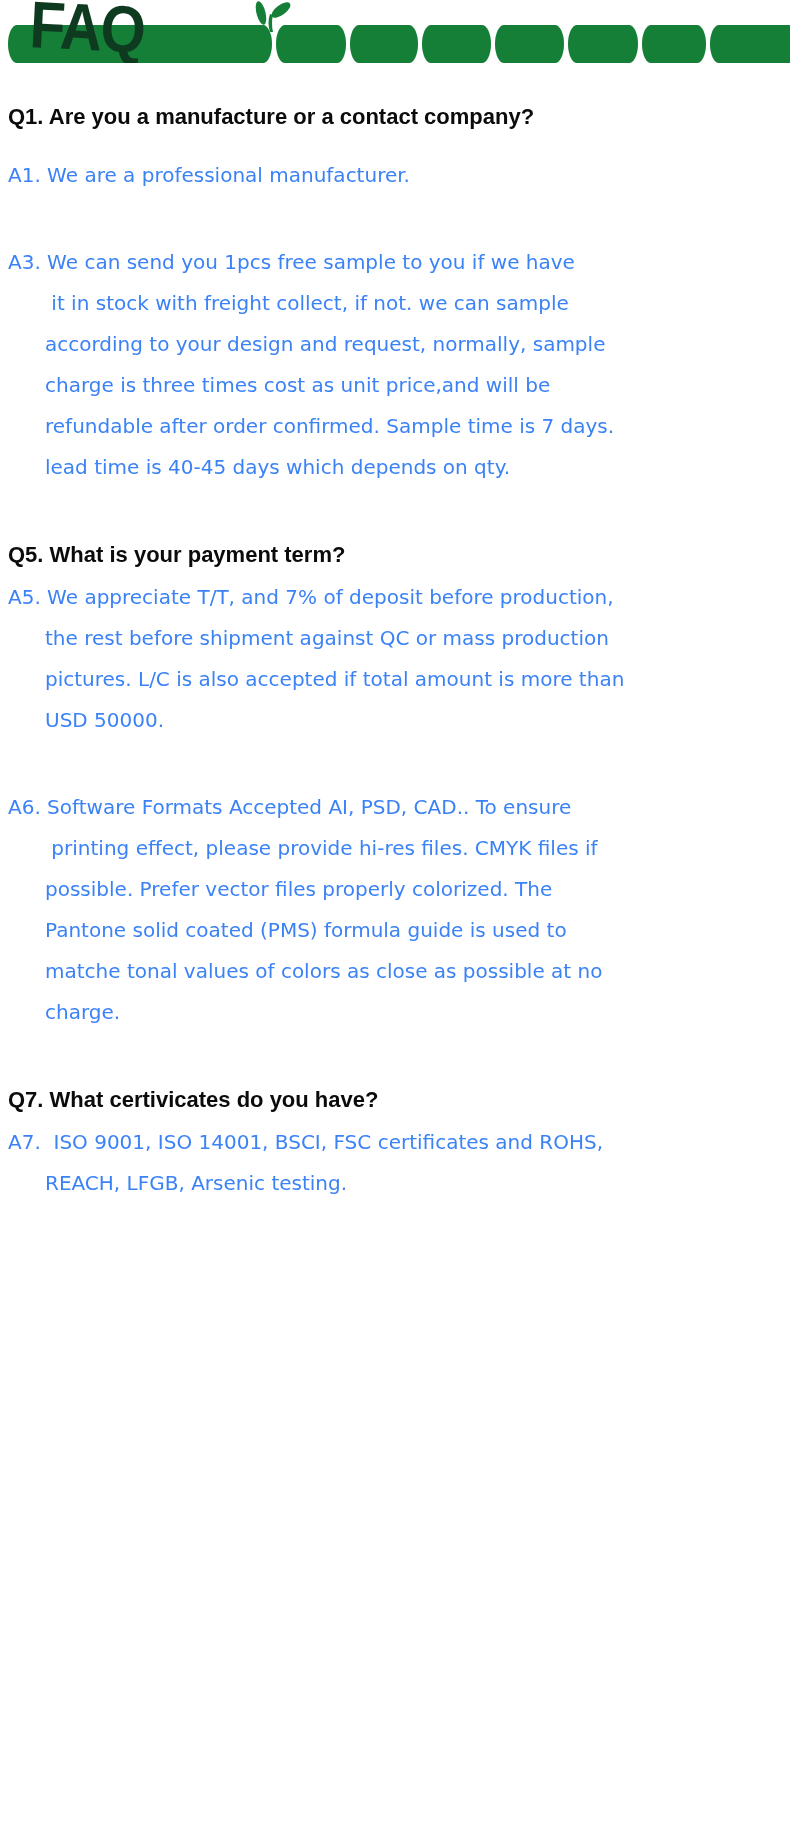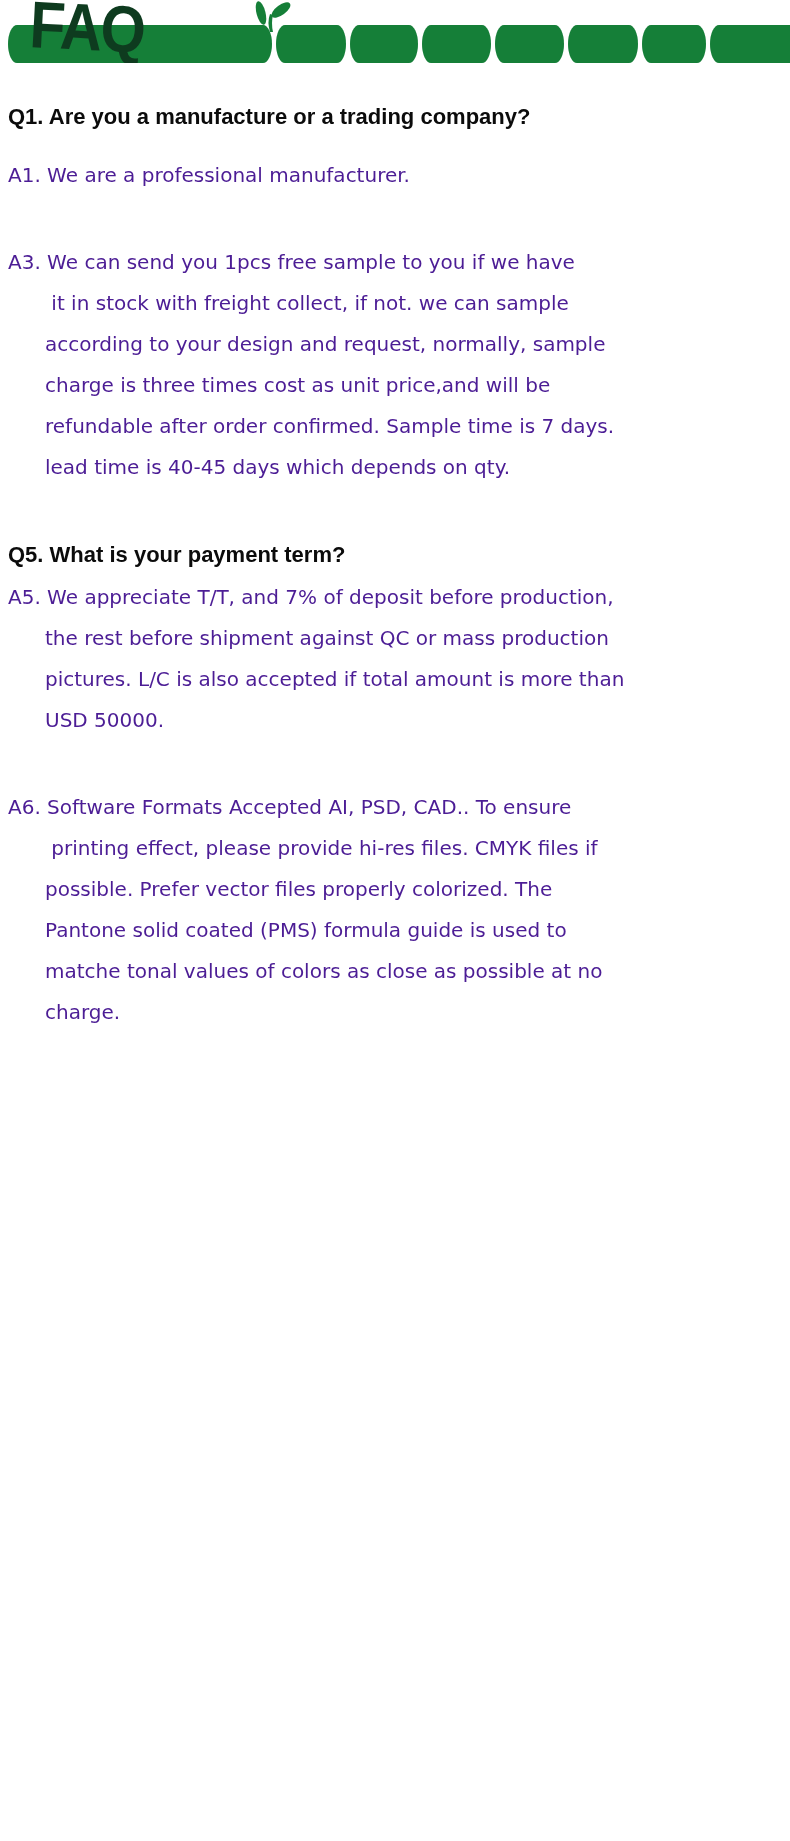--- a/index.html
+++ b/index.html
@@ -81,21 +81,21 @@
     line-height: 41px;
     white-space: pre-wrap;
     padding-left: 40px;
     text-indent: -40px;
     margin-bottom: 2px;
   }
   .faq-item:first-child .q { margin-bottom: 18px; }
   .faq-item .a {
     font-size: 20px;
     font-weight: 400;
-    color: #4c1d95;
+    color: #3b82f6;
     line-height: 41px;
     white-space: pre-wrap;
     padding-left: 37px;
     text-indent: -37px;
   }
 </style>
 </head>
 <body>
 
 <header class="banner">
@@ -112,21 +112,21 @@
   <svg class="sprout" viewBox="0 0 54 32" xmlns="http://www.w3.org/2000/svg" aria-hidden="true">
     <ellipse cx="15" cy="13" rx="4.5" ry="12" fill="var(--banner-green)" transform="rotate(-14 15 13)"></ellipse>
     <ellipse cx="35" cy="10" rx="11" ry="5" fill="var(--banner-green)" transform="rotate(-36 35 10)"></ellipse>
     <path d="M24 32 q -3 -10 0 -18 l 3 1 q -2 8 0 17 Z" fill="var(--banner-green)"></path>
   </svg>
   <div class="faq-title">FAQ</div>
 </header>
 
 <main class="content">
   <section class="faq-item">
-    <h2 class="q">Q1. Are you a manufacture or a trading company?</h2>
+    <h2 class="q">Q1. Are you a manufacture or a contact company?</h2>
     <p class="a">A1. We are a professional manufacturer.</p>
   </section>
 
   <section class="faq-item">
   </section>
 
   <section class="faq-item">
     <p class="a">A3. We can send you 1pcs free sample to you if we have
  it in stock with freight collect, if not. we can sample
 according to your design and request, normally, sample
@@ -146,13 +146,18 @@
 
   <section class="faq-item">
     <p class="a">A6. Software Formats Accepted AI, PSD, CAD.. To ensure
  printing effect, please provide hi-res files. CMYK files if
 possible. Prefer vector files properly colorized. The
 Pantone solid coated (PMS) formula guide is used to
 matche tonal values of colors as close as possible at no
 charge.</p>
   </section>
 
+  <section class="faq-item">
+    <h2 class="q">Q7. What certivicates do you have?</h2>
+    <p class="a">A7.  ISO 9001, ISO 14001, BSCI, FSC certificates and ROHS,
+REACH, LFGB, Arsenic testing.</p>
+  </section>
 </main>
 
 </body></html>

